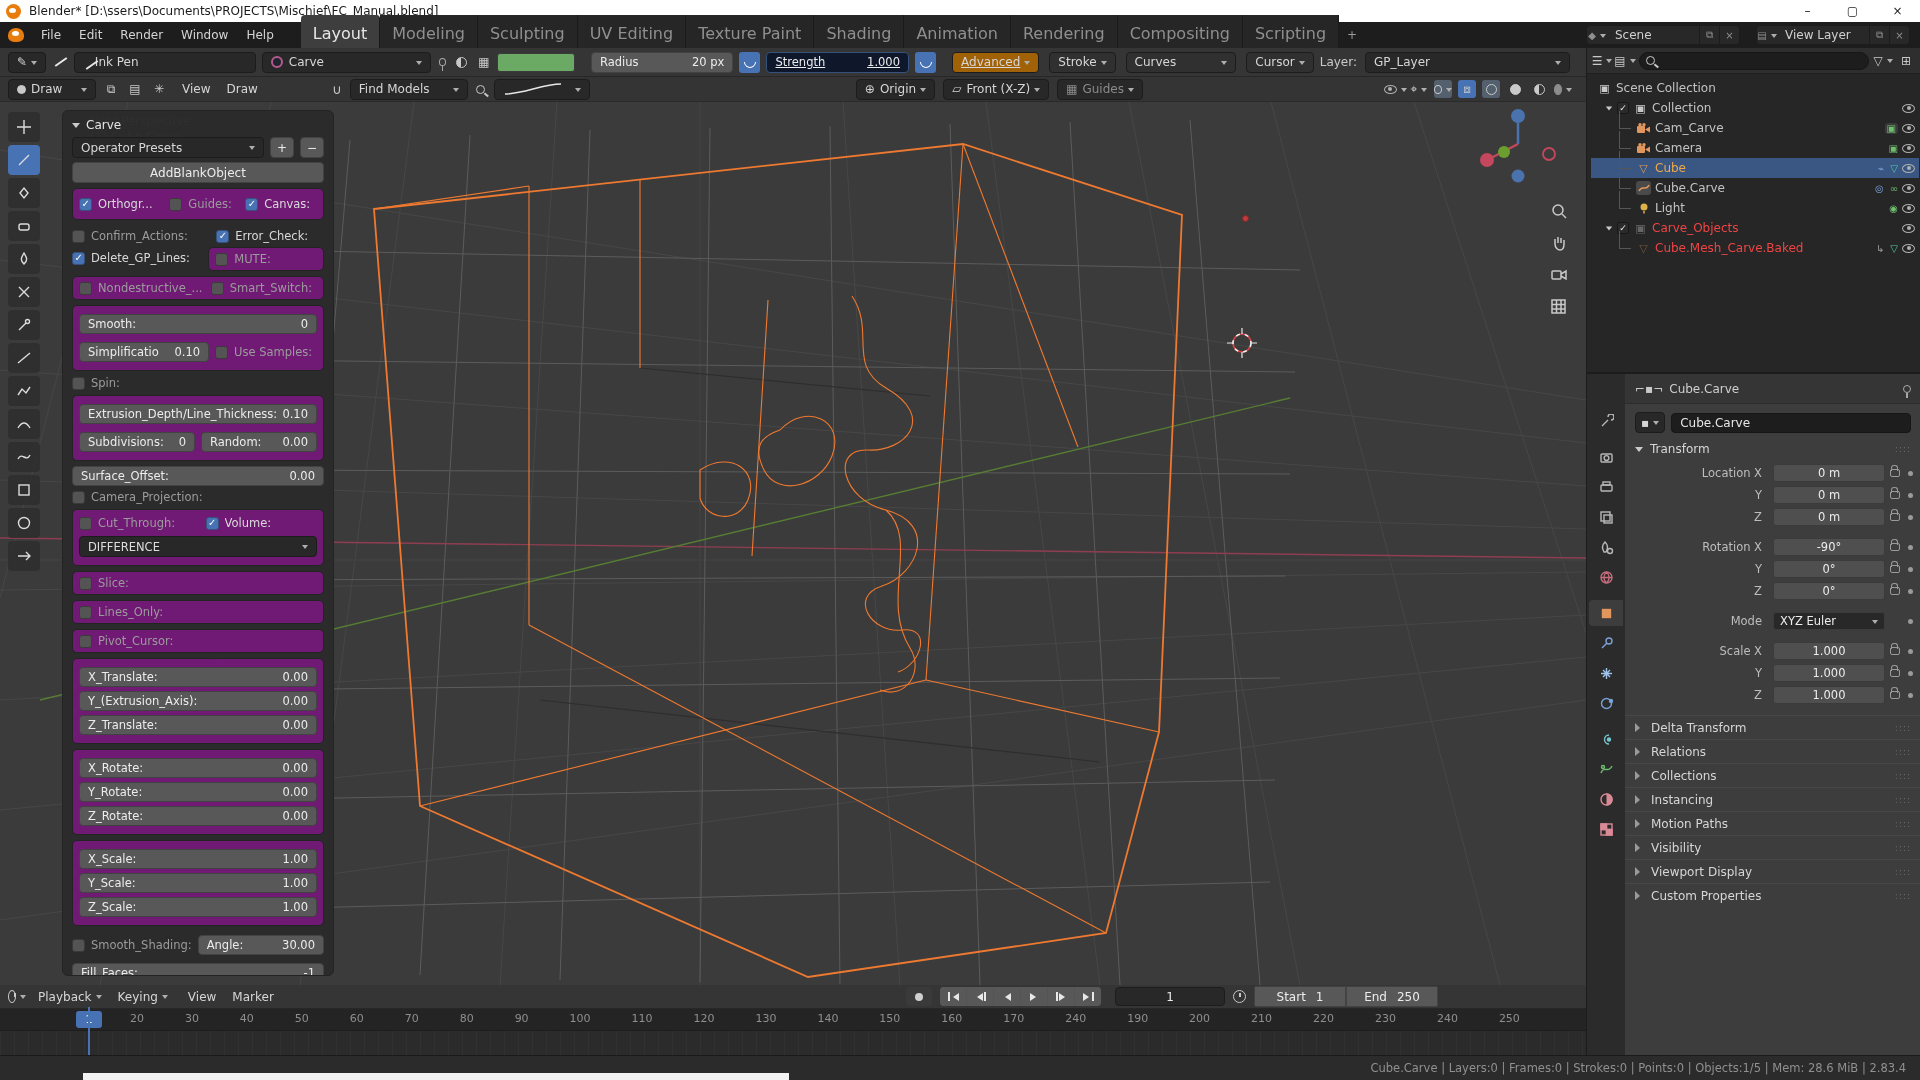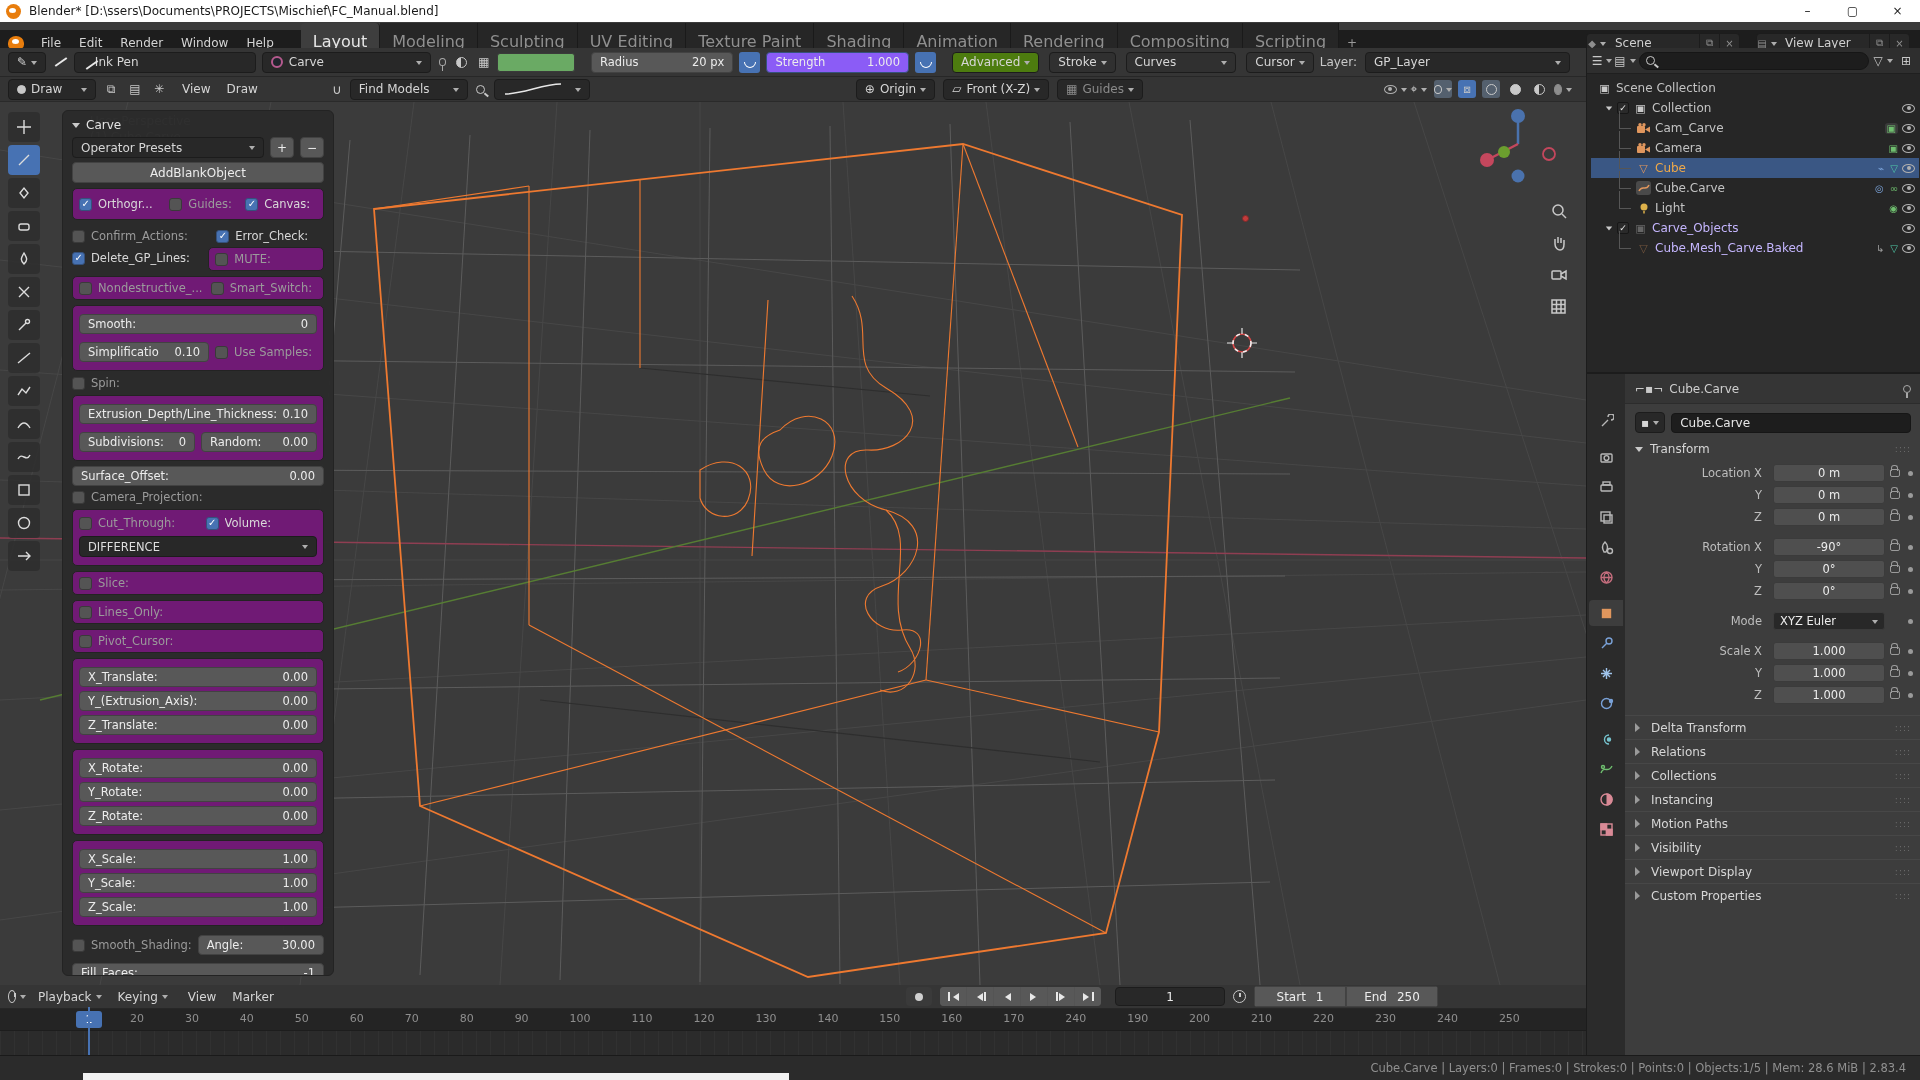--- a/index.html
+++ b/index.html
@@ -5,21 +5,21 @@
   *{margin:0;padding:0;box-sizing:border-box;font-family:"DejaVu Sans",sans-serif;}
   html,body{width:1920px;height:1080px;overflow:hidden;background:#3b3b3b;font-size:12px;}
   
   .titlebar{position:absolute;left:0;top:0;width:1920px;height:22px;background:#ffffff;display:flex;align-items:center;color:#111;}
   .blogo{width:15px;height:15px;margin:0 8px 0 6px;border-radius:50%;background:#e87d0d;position:relative;}
   .blogo::after{content:"";position:absolute;left:3px;top:4px;width:7px;height:5px;border-radius:50%;background:#fff;}
   .wtitle{font-size:12px;color:#1a1a1a;}
   .wctrls{margin-left:auto;display:flex;height:22px;}
   .wbtn{width:45px;height:22px;display:flex;align-items:center;justify-content:center;font-size:12px;color:#222;}
   
-  .topbar{position:absolute;left:0;top:30px;width:1920px;height:26px;background:#1d1d1d;display:flex;align-items:center;color:#c9c9c9;}
+  .topbar{position:absolute;left:0;top:22px;width:1920px;height:26px;background:#1d1d1d;display:flex;align-items:center;color:#c9c9c9;}
   .blogo2{width:16px;height:14px;margin:0 8px;border-radius:50% 50% 40% 40%;background:#e87d0d;position:relative;}
   .blogo2::after{content:"";position:absolute;left:4px;top:3px;width:7px;height:5px;border-radius:50%;background:#fff;}
   .menu-item{padding:4px 9px;font-size:12px;color:#d4d4d4;}
   .tabs{display:flex;margin-left:18px;height:26px;align-items:flex-end;}
   .tab{padding:9px 12px 5px;font-size:16px;color:#8f8f8f;background:#262626;border-right:1px solid #1a1a1a;}
   .tab[data-active="true"]{background:#3e3e3e;color:#e6e6e6;border-radius:4px 4px 0 0;}
   .tab-add{padding:4px 8px;color:#9a9a9a;}
   .idblock{display:flex;align-items:center;background:#282828;border:1px solid #1c1c1c;border-radius:4px;height:20px;margin-left:8px;}
   .idblock .lbl{padding:0 8px;font-size:12px;color:#d0d0d0;min-width:92px;}
   .idblock .mini{width:20px;height:18px;display:flex;align-items:center;justify-content:center;color:#8f8f8f;border-left:1px solid #1c1c1c;font-size:10px;}
@@ -79,21 +79,21 @@
   .reddot{position:absolute;left:1242px;top:113px;width:7px;height:7px;border-radius:50%;background:#c23b3b;border:1px solid #7e2a2a;z-index:3;}
   
   .rightcol{position:absolute;left:1586px;top:48px;width:334px;height:1007px;background:#2b2b2b;border-left:1px solid #1c1c1c;}
   .outliner{position:absolute;left:0;top:0;width:334px;height:324px;background:#262626;}
   .out-hdr{height:26px;background:#2e2e2e;border-bottom:1px solid #1f1f1f;display:flex;align-items:center;gap:5px;padding:0 6px;}
   .searchf{flex:1;height:18px;background:#1d1d1d;border:1px solid #161616;border-radius:9px;display:flex;align-items:center;padding:0 6px;gap:4px;}
   .orow{height:20px;display:flex;align-items:center;gap:4px;color:#c3c3c3;font-size:12px;padding-right:4px;position:relative;}
   .orow .lab{white-space:nowrap;overflow:hidden;flex:1;text-overflow:ellipsis;}
   .orow[data-state="selected"]{background:#3a5784;}
   .orow[data-state="selected"] .lab{color:#f0a948;}
-  .orow[data-state="faded"] .lab{color:#c4b5fd;}
+  .orow[data-state="faded"] .lab{color:#ef4444;}
   .orow[data-state="faded"] .oic{opacity:.55;}
   .eye{width:13px;height:9px;border:1.2px solid #b0b0b0;border-radius:50%;position:relative;flex:none;margin-left:auto;}
   .eye::after{content:"";position:absolute;left:3.5px;top:1.5px;width:4px;height:4px;border-radius:50%;background:#b0b0b0;}
   .ocb{width:12px;height:12px;background:#2a2a2a;border:1px solid #171717;border-radius:2px;color:#e8e8e8;font-size:9px;line-height:11px;text-align:center;flex:none;}
   .oic{width:15px;height:14px;display:flex;align-items:center;justify-content:center;flex:none;font-size:11px;}
   .badge{font-size:10px;margin-left:2px;}
   .branch{width:12px;height:18px;border-left:1px solid #565656;border-bottom:1px solid #565656;transform:translateY(-8px);margin:0 1px 0 0;flex:none;}
   
   .props{position:absolute;left:0;top:324px;width:334px;height:683px;background:#3d3d3d;border-top:2px solid #1c1c1c;}
   .ptabs{position:absolute;left:0;top:0;width:38px;height:683px;background:#2b2b2b;display:flex;flex-direction:column;align-items:center;padding-top:34px;gap:4px;}
@@ -214,30 +214,30 @@
     </span>
   <span class="ico16">▦</span>
   <span class="swatch" style="background:#6aaa64;"></span>
   <span class="sliderw" style="width:160px;margin-left:10px;">
       <span>Radius</span>
       <span>20 px</span>
     </span>
   <span class="fallbtn blueico">
       <span class="fall"></span>
     </span>
-  <span class="sliderw" style="width:160px;background:#8b5cf6;border-color:#35517c;">
+  <span class="sliderw" style="width:160px;background:#0f172a;border-color:#35517c;text-decoration:underline;">
       <span>Strength</span>
       <span>1.000</span>
     </span>
   <span class="fallbtn blueico">
       <span class="fall"></span>
     </span>
   <span style="display:flex;gap:10px;margin-left:10px;">
 
-  <span class="hbtn" style="background:#4d7c0f;">
+  <span class="hbtn" style="background:#a16207;text-decoration:underline;">
         <span>Advanced</span>
         <span class="cv"></span>
       </span>
       <span class="hbtn" style="background:#303030;">
         <span>Stroke</span>
         <span class="cv"></span>
       </span>
       <span class="hbtn" style="background:#303030;gap:41px;">
         <span>Curves</span>
         <span class="cv"></span>

